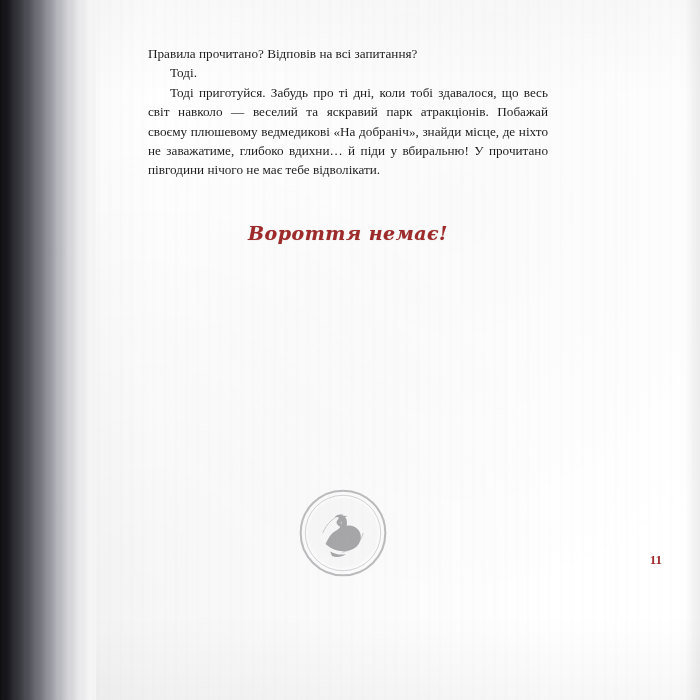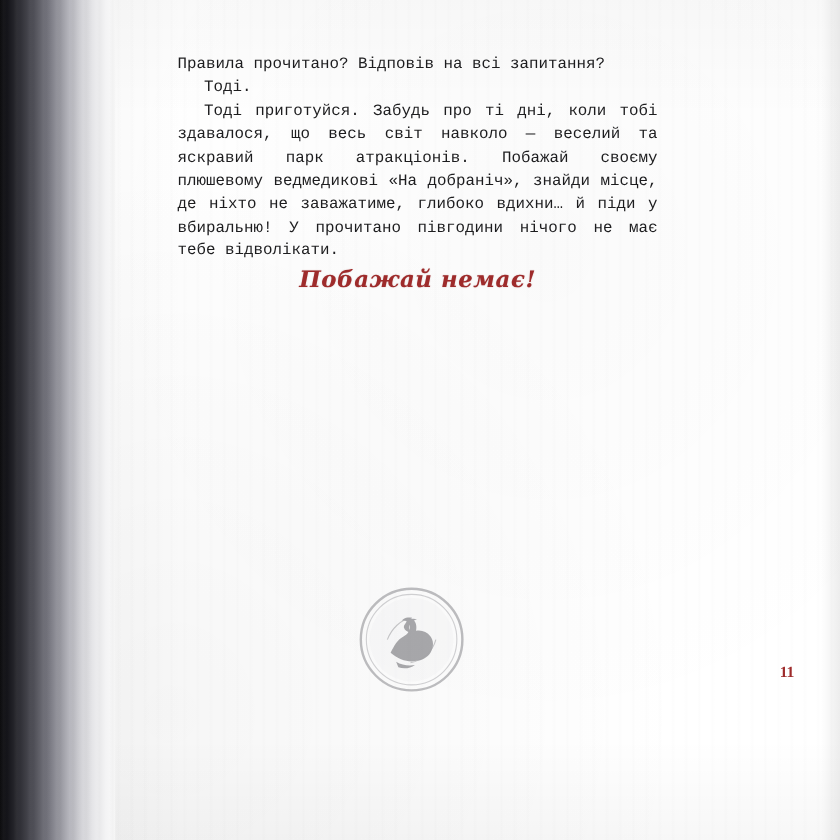--- a/index.html
+++ b/index.html
@@ -83,21 +83,20 @@
     width: 400px;
     z-index: 4;
   }
   .body-text {
     font-size: 13.2px;
     line-height: 19.4px;
     color: #1d1d1f;
     text-align: justify;
     text-justify: inter-word;
     margin: 0;
-    font-family: Liberation Mono, monospace;
   }
   .para-indent {
     text-indent: 22px;
   }
   .gap-line {
     height: 19px;
   }
   .shout {
     position: absolute;
     left: 148px;
@@ -156,21 +155,21 @@
   <div class="edge-shadow-right"></div>
 
   <div class="content">
     <p class="body-text">Правила прочитано? Відповів на всі запитання?</p>
     <p class="body-text para-indent">Тоді.</p>
     <p class="body-text para-indent">Тоді приготуйся. Забудь про ті дні, коли тобі здавалося, що весь світ навколо — веселий та яскравий парк атракціонів. Побажай своєму плюшевому ведмедикові «На добраніч», знайди місце, де ніхто не заважатиме, глибоко вдихни… й піди у вбиральню! У прочитано півгодини нічого не має тебе відволікати.</p>
     <div class="gap-line"></div>
   </div>
 
   <div class="shout">
-    <span class="shout-text">Побажай немає!</span>
+    <span class="shout-text">Вороття немає!</span>
   </div>
 
   <div class="emblem">
     <svg viewBox="0 0 100 100" width="92" height="92" aria-hidden="true">
       <circle cx="50" cy="50" r="46" fill="none" stroke="#6b6b70" stroke-width="2.2" opacity="0.8"></circle>
       <circle cx="50" cy="50" r="41" fill="none" stroke="#8a8a90" stroke-width="1" opacity="0.7"></circle>
       <circle cx="50" cy="50" r="38" fill="#e9e9ea" opacity="0.45"></circle>
       <g fill="#4a4a50" opacity="0.85">
         <path d="M31 62c3-6 6-12 12-15 4-2 6-6 5-10-1-3-4-5-7-4 2-3 6-4 9-2 4 2 5 7 4 11 5-1 10 1 13 5 3 4 3 9 1 13-2 5-7 8-12 9-8 2-17 0-25-7z"></path>
         <path d="M44 36c2-4 7-6 11-4-3 0-6 2-7 5-1 2 0 5 2 6-3 1-6-1-7-4 0-1 0-2 1-3z"></path>

